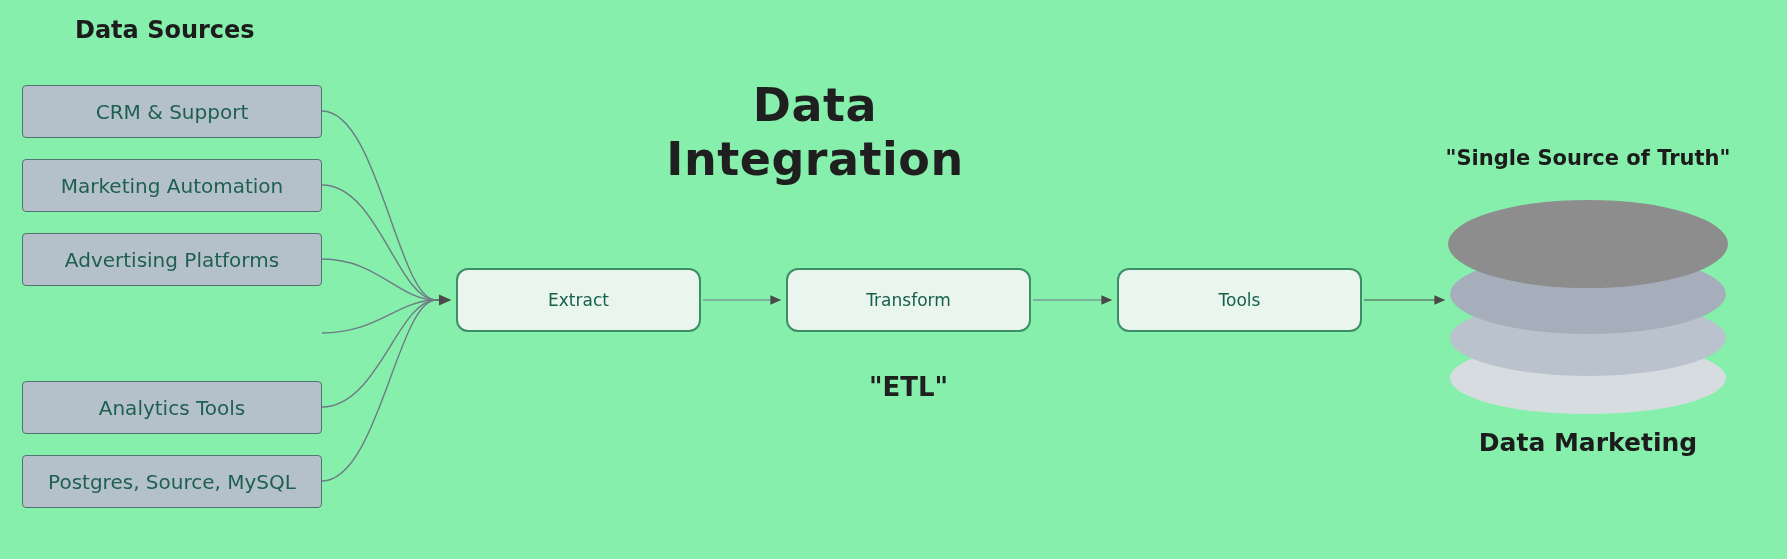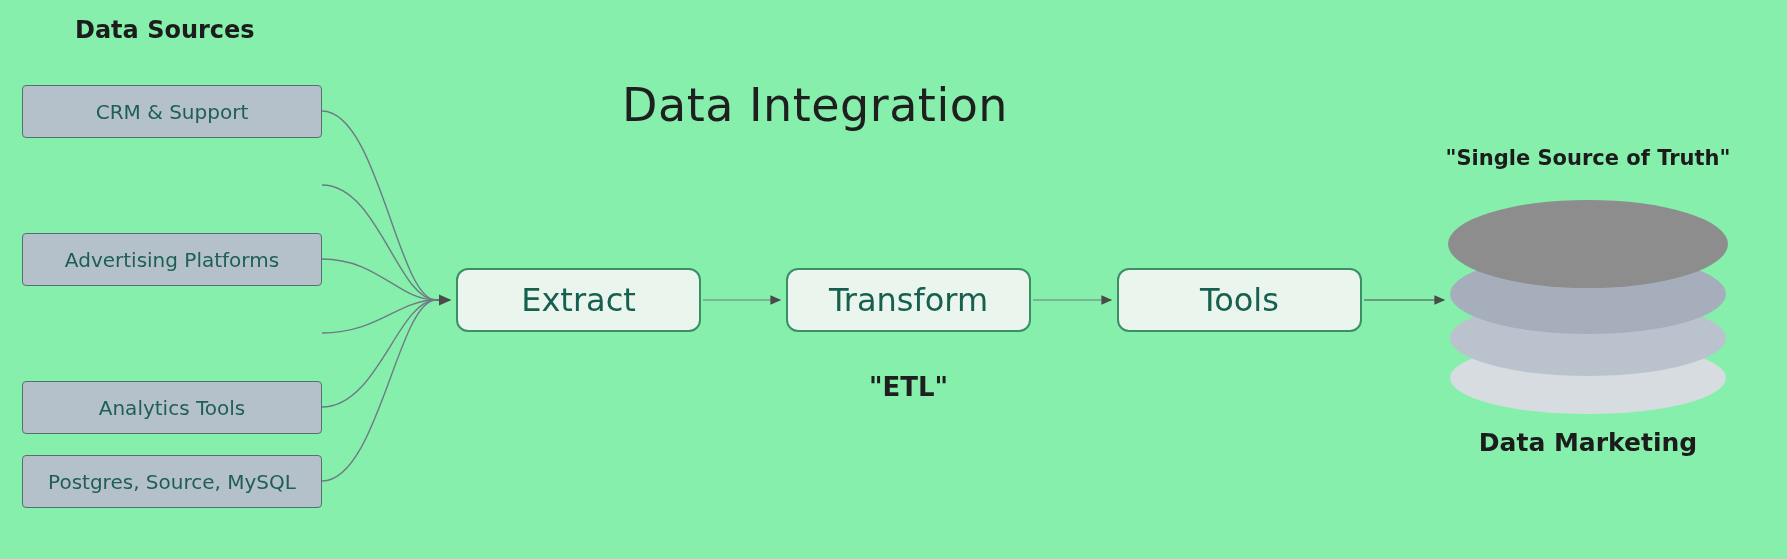--- a/index.html
+++ b/index.html
@@ -36,30 +36,30 @@
   }
   .etl-box {
     position: absolute;
     top: 268px;
     width: 245px; height: 64px;
     background: #e9f5ed;
     border: 2px solid #3c8e66;
     border-radius: 12px;
     display: flex; align-items: center; justify-content: center;
     color: #17604f;
-    font-size: 32px;
+    font-size: 17px;
     box-sizing: border-box;
   }
   .page-title {
     position: absolute;
     left: 600px; top: 78px;
     width: 430px;
     text-align: center;
     font-size: 46px;
-    font-weight: 400;
+    font-weight: 700;
     color: #1f1f1f;
     letter-spacing: 0.5px;
   }
   .etl-caption {
     position: absolute;
     left: 786px; top: 372px;
     width: 245px;
     text-align: center;
     font-size: 26px; font-weight: 700;
     color: #1f1f1f;
@@ -115,20 +115,21 @@
     </g>
   </svg>
 
   <div class="sources-heading">Data Sources</div>
   <div class="page-title">Data Integration</div>
   <div class="etl-caption">"ETL"</div>
   <div class="warehouse-quote">"Single Source of Truth"</div>
   <div class="warehouse-label">Data Marketing</div>
 
   <div class="source-box" style="top:85px">CRM &amp; Support</div>
+  <div class="source-box" style="top:159px">Marketing Automation</div>
   <div class="source-box" style="top:233px">Advertising Platforms</div>
   <div class="source-box" style="top:381px">Analytics Tools</div>
   <div class="source-box" style="top:455px">Postgres, Source, MySQL</div>
 
   <div class="etl-box" style="left:456px">Extract</div>
   <div class="etl-box" style="left:786px">Transform</div>
   <div class="etl-box" style="left:1117px">Tools</div>
 
 </div>
 

